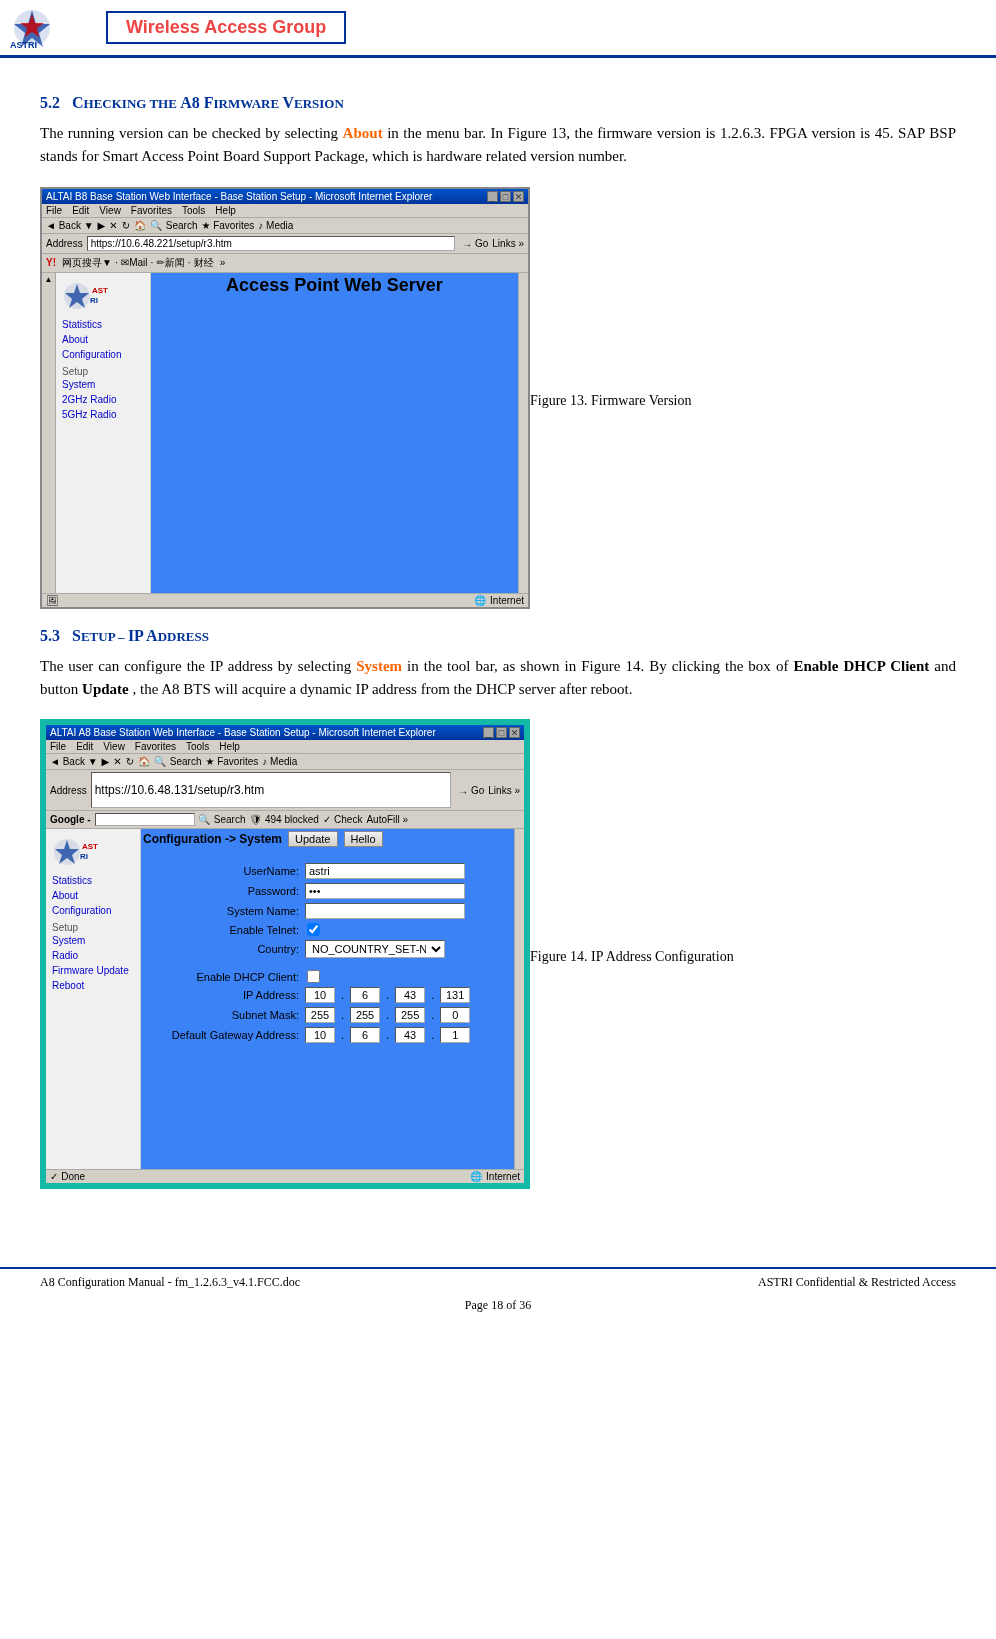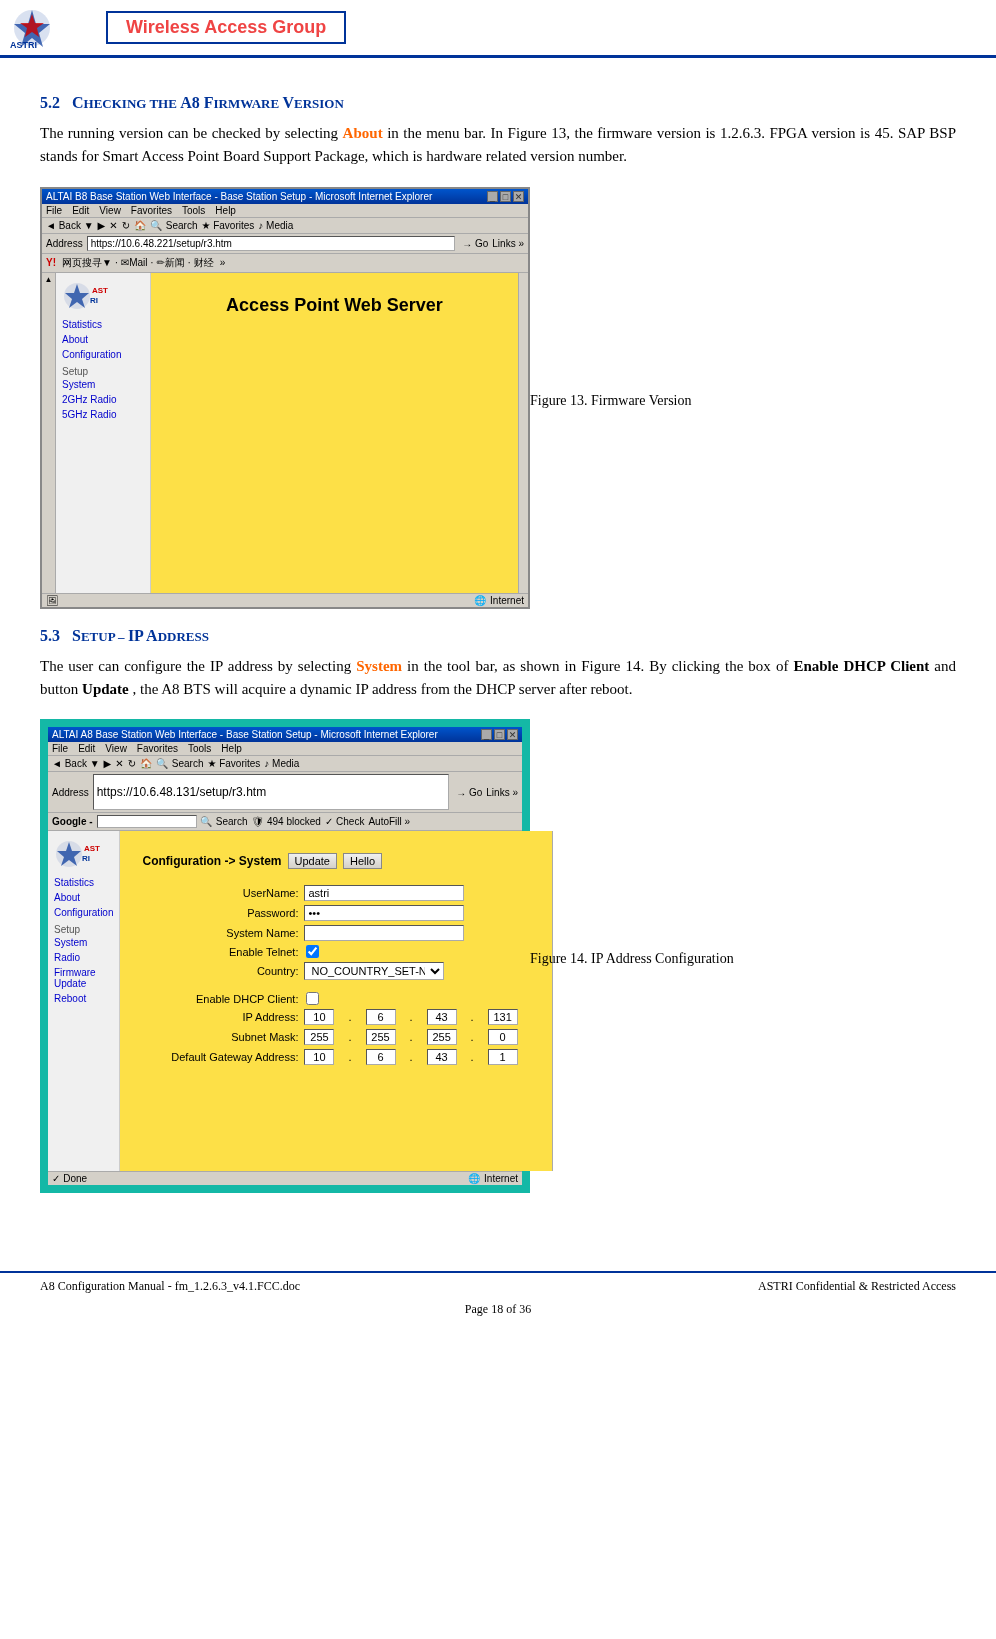--- a/index.html
+++ b/index.html
@@ -182,22 +182,22 @@
       font-size: 10px;
     }
     .browser-sidebar .sidebar-group {
       color: #555;
       font-size: 10px;
       margin-top: 6px;
       margin-bottom: 2px;
     }
     .browser-main {
       flex: 1;
-      padding: 22px;
-      background: #fde047;
+      padding: 2px;
+      background: #3b82f6;
     }
     .ap-title {
       font-size: 18px;
       font-weight: bold;
       text-align: center;
       color: #000;
       margin-bottom: 8px;
     }
     .ap-info {
       font-size: 11px;
@@ -213,21 +213,21 @@
       justify-content: space-between;
     }
     .scroll-indicator {
       width: 10px;
       background: #d4d0c8;
       border-left: 1px solid #aaa;
     }
 
     
     .browser-mock2 {
-      border: 8px solid #14b8a6;
+      border: 6px solid #14b8a6;
       width: 490px;
       background: #fff;
       font-family: Arial, sans-serif;
       font-size: 11px;
     }
     .config-form {
       padding: 8px 12px;
     }
     .config-header {
       display: flex;
@@ -261,21 +261,21 @@
       padding: 1px 3px;
       font-size: 11px;
       background: #fff;
     }
     .form-input-wide {
       width: 160px;
     }
     .ip-group {
       display: flex;
       align-items: center;
-      gap: 14px;
+      gap: 6px;
     }
     .ip-octet {
       width: 30px;
       border: 1px inset #aaa;
       padding: 1px 2px;
       font-size: 11px;
       text-align: center;
     }
     .ip-dot {
       font-size: 11px;

